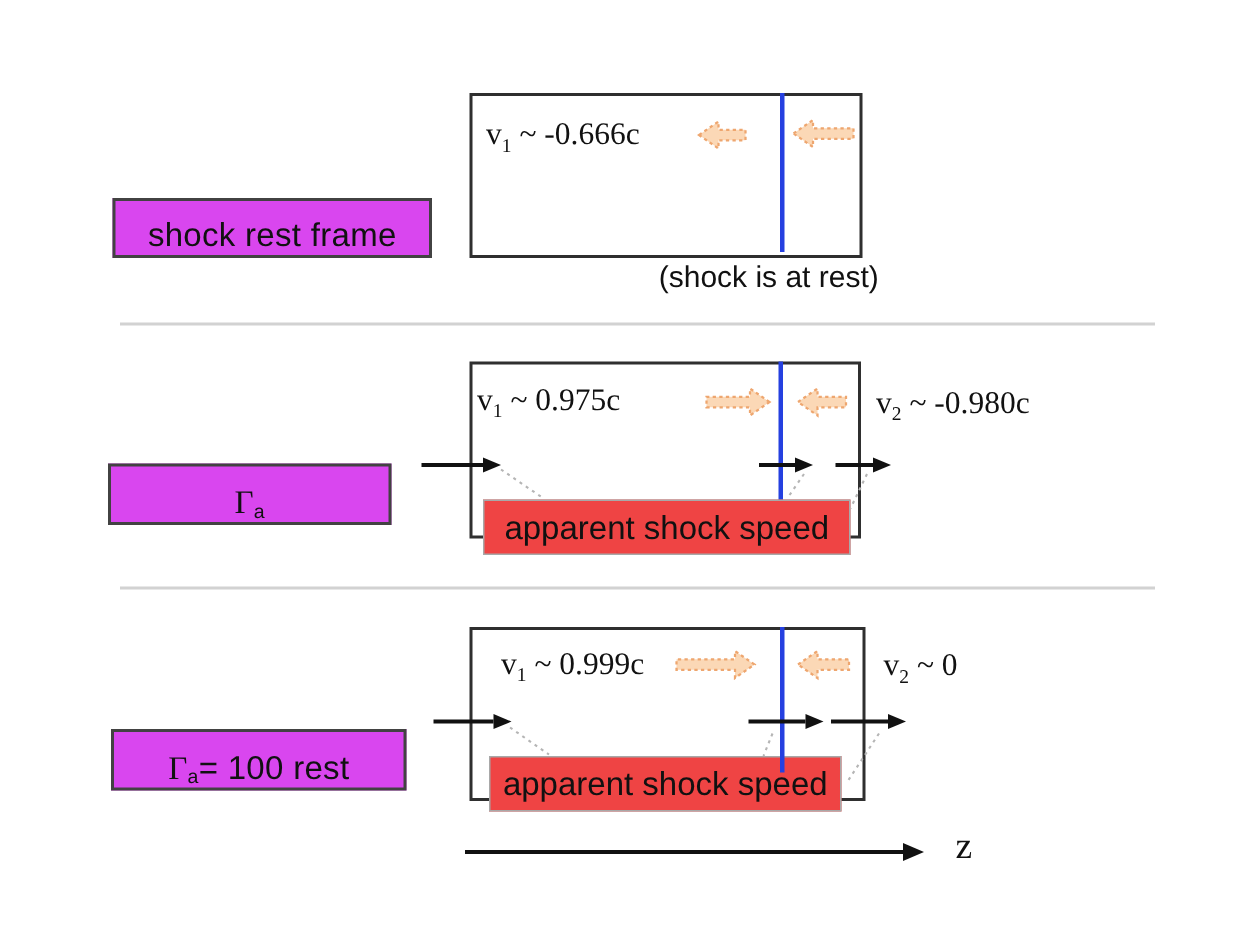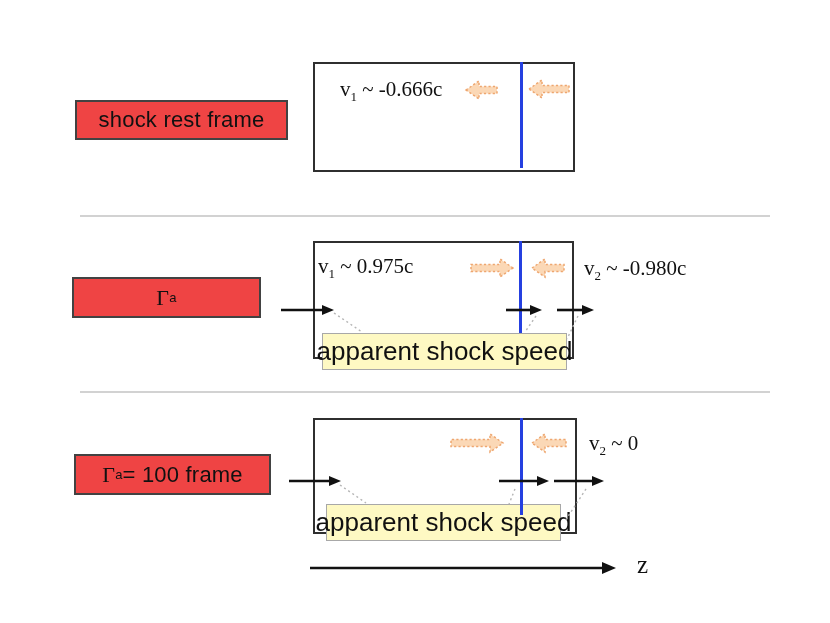--- a/index.html
+++ b/index.html
@@ -1,42 +1,42 @@
 <!DOCTYPE html>
 <html><head>
 <meta charset="utf-8">
 <style>
   html,body{margin:0;padding:0;background:#fff;}
   #canvas{
     position:relative;width:830px;height:623px;background:#ffffff;
     font-family:"Liberation Sans",sans-serif;overflow:hidden;
   }
   .frame-label{
-    position:absolute;border:2px solid #424242;background:#ef4444;
-    display:flex;align-items:center;justify-content:center;
-    font-size:22px;color:#111;letter-spacing:.2px;
+    position:absolute;border:2px solid #424242;background:#d946ef;
+    display:flex;align-items:flex-end;justify-content:center;
+    font-size:22px;color:#111;letter-spacing:.2px;margin-top:32px;
   }
   .frame-label .gamma{font-family:"Liberation Serif",serif;}
   .frame-label sub{font-size:13px;}
   .panel-box{
     position:absolute;border:2px solid #2f2f2f;background:#fff;z-index:1;
   }
   .shock-line{
     position:absolute;width:3px;background:#2540e0;z-index:1;
   }
   .shock-line.over{z-index:3;}
   .v-label{
     position:absolute;font-family:"Liberation Serif",serif;font-size:21px;
     color:#111;white-space:nowrap;z-index:2;
   }
   .v-label sub{font-size:13px;}
   .callout{
-    position:absolute;background:#fef9c3;border:1.5px solid #a8a8a8;z-index:2;
+    position:absolute;background:#ef4444;border:1.5px solid #a8a8a8;z-index:2;
     display:flex;align-items:center;justify-content:center;
-    font-size:26px;color:#111;white-space:nowrap;
+    font-size:22px;color:#111;white-space:nowrap;
   }
   .caption{
     position:absolute;font-size:20px;color:#111;text-align:center;z-index:2;
   }
   .separator{
     position:absolute;height:2px;background:#d2d2d2;z-index:0;
   }
   .axis-label{
     position:absolute;font-family:"Liberation Serif",serif;font-size:25px;color:#111;
   }
@@ -51,23 +51,24 @@
 
 <div id="canvas">
 
   <div class="frame-label" style="left:75px;top:100px;width:209px;height:36px;">
     <span>shock rest frame</span>
   </div>
 
   <div class="panel-box" style="left:313px;top:62px;width:258px;height:106px;"></div>
   <div class="shock-line" style="left:520px;top:62px;height:106px;"></div>
 
-  <div class="v-label" style="left:324px;top:77px;margin-left:16px;"><span>v</span><sub>1</sub><span> ~ -0.666c</span></div>
+  <div class="v-label" style="left:324px;top:77px;"><span>v</span><sub>1</sub><span> ~ -0.666c</span></div>
 
 
+  <div class="caption" style="left:420px;top:174px;width:185px;">(shock is at rest)</div>
 
   <div class="separator" style="left:80px;top:215px;width:690px;"></div>
 
   <div class="frame-label" style="left:72px;top:277px;width:185px;height:37px;">
       <span class="gamma">Γ</span>
       <sub>a</sub>
     </div>
 
   <div class="panel-box" style="left:313px;top:241px;width:257px;height:114px;"></div>
   <div class="shock-line" style="left:519px;top:241px;height:93px;"></div>
@@ -78,26 +79,27 @@
 
   <div class="callout" style="left:322px;top:333px;width:243px;height:35px;">
     <span>apparent shock speed</span>
   </div>
 
   <div class="separator" style="left:80px;top:391px;width:690px;"></div>
 
   <div class="frame-label" style="left:74px;top:454px;width:193px;height:37px;">
       <span class="gamma">Γ</span>
       <sub>a</sub>
-      <span> = 100 frame</span>
+      <span> = 100 rest</span>
     </div>
 
   <div class="panel-box" style="left:313px;top:418px;width:260px;height:112px;"></div>
   <div class="shock-line over" style="left:520px;top:418px;height:97px;"></div>
 
+  <div class="v-label" style="left:334px;top:430px;"><span>v</span><sub>1</sub><span> ~ 0.999c</span></div>
 
   <div class="v-label" style="left:589px;top:431px;"><span>v</span><sub>2</sub><span> ~ 0</span></div>
 
   <div class="callout" style="left:326px;top:504px;width:233px;height:35px;">
     <span>apparent shock speed</span>
   </div>
 
   <div class="axis-label" style="left:637px;top:551px;">z</div>
 
   <svg id="overlay" width="830" height="623" viewBox="0 0 830 623">

